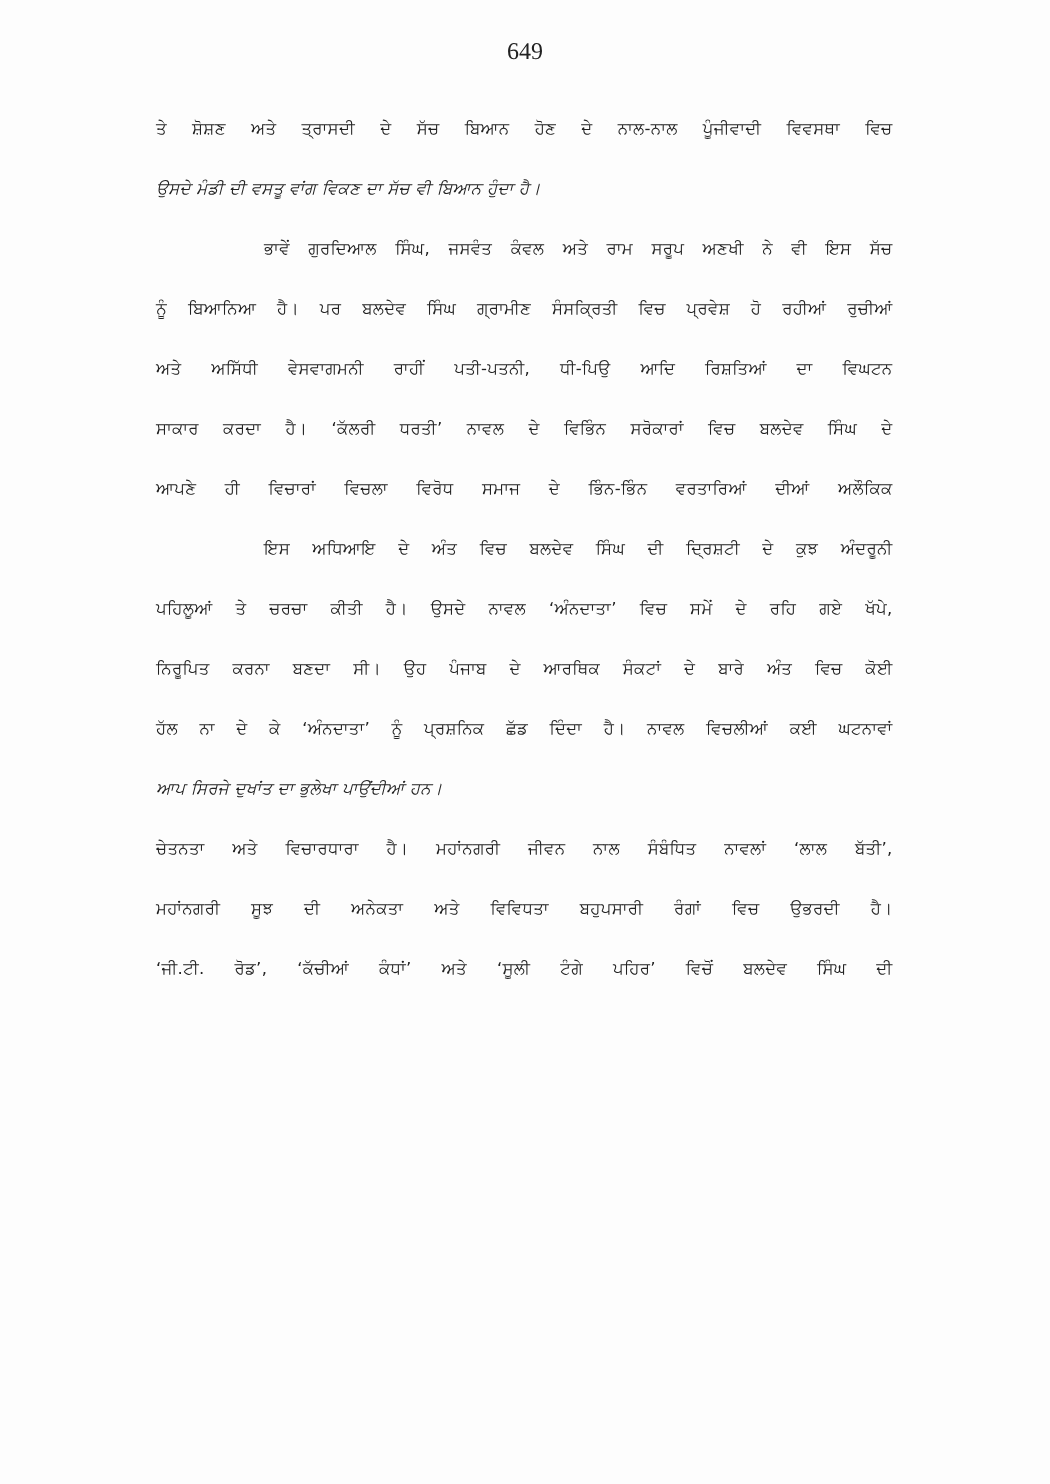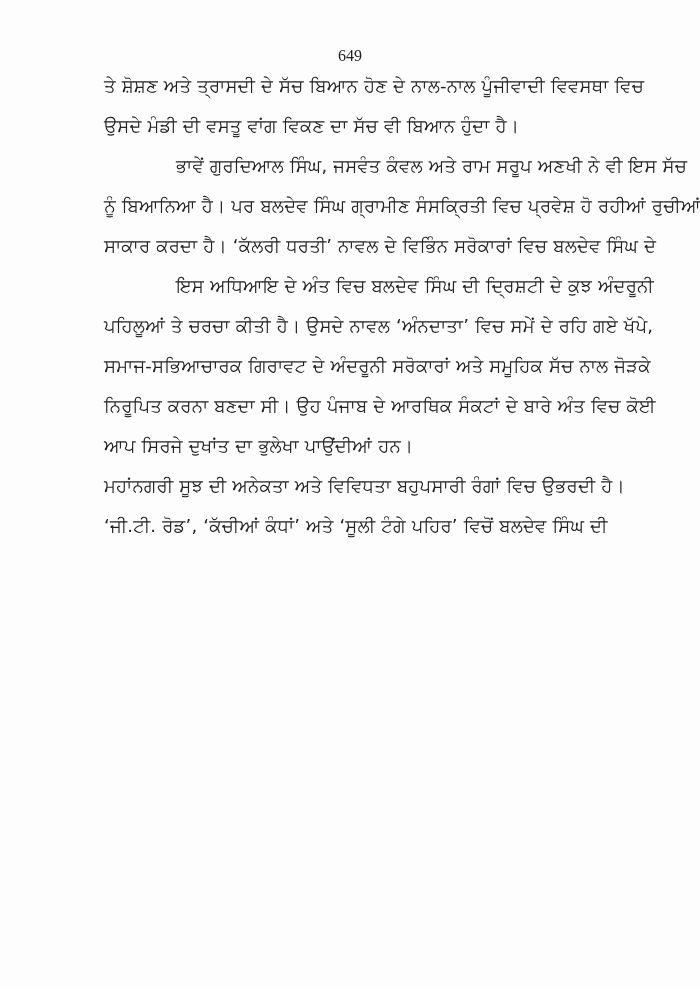--- a/index.html
+++ b/index.html
@@ -10,77 +10,81 @@
     body {
       width: 700px;
       height: 989px;
       position: relative;
       overflow: hidden;
       color: #222;
       font-family: "DejaVu Sans", sans-serif;
     }
     .page-number {
       position: absolute;
-      top: 47px;
+      top: 26px;
       left: 0;
       width: 700px;
       text-align: center;
       font-family: "Liberation Serif", "DejaVu Serif", serif;
       font-size: 16px;
       color: #222;
     }
     .text-block {
       position: absolute;
       top: 66px;
       left: 104px;
       width: 491px;
     }
     .line {
       height: 40px;
       line-height: 40px;
-      font-size: 18px;
+      font-size: 11px;
       white-space: nowrap;
       overflow: visible;
       letter-spacing: 0.2px;
     }
     .line.justify {
       text-align: justify;
       text-align-last: justify;
     }
     .line.indent {
       padding-left: 72px;
     }
     .line.last {
       text-align: left;
       text-align-last: left;
+      font-style: italic;
     }
   </style>
 </head>
 <body>
 
 <div class="page-number">649</div>
 
 <div class="text-block">
 
   <div>
     <div class="line justify">ਤੇ ਸ਼ੋਸ਼ਣ ਅਤੇ ਤ੍ਰਾਸਦੀ ਦੇ ਸੱਚ ਬਿਆਨ ਹੋਣ ਦੇ ਨਾਲ-ਨਾਲ ਪੂੰਜੀਵਾਦੀ ਵਿਵਸਥਾ ਵਿਚ</div>
     <div class="line last">ਉਸਦੇ ਮੰਡੀ ਦੀ ਵਸਤੂ ਵਾਂਗ ਵਿਕਣ ਦਾ ਸੱਚ ਵੀ ਬਿਆਨ ਹੁੰਦਾ ਹੈ।</div>
   </div>
 
   <div>
     <div class="line justify indent">ਭਾਵੇਂ ਗੁਰਦਿਆਲ ਸਿੰਘ, ਜਸਵੰਤ ਕੰਵਲ ਅਤੇ ਰਾਮ ਸਰੂਪ ਅਣਖੀ ਨੇ ਵੀ ਇਸ ਸੱਚ</div>
     <div class="line justify">ਨੂੰ ਬਿਆਨਿਆ ਹੈ। ਪਰ ਬਲਦੇਵ ਸਿੰਘ ਗ੍ਰਾਮੀਣ ਸੰਸਕ੍ਰਿਤੀ ਵਿਚ ਪ੍ਰਵੇਸ਼ ਹੋ ਰਹੀਆਂ ਰੁਚੀਆਂ</div>
+    <div class="line justify">ਅਤੇ ਅਸਿੱਧੀ ਵੇਸਵਾਗਮਨੀ ਰਾਹੀਂ ਪਤੀ-ਪਤਨੀ, ਧੀ-ਪਿਉ ਆਦਿ ਰਿਸ਼ਤਿਆਂ ਦਾ ਵਿਘਟਨ</div>
     <div class="line justify">ਸਾਕਾਰ ਕਰਦਾ ਹੈ। ‘ਕੱਲਰੀ ਧਰਤੀ’ ਨਾਵਲ ਦੇ ਵਿਭਿੰਨ ਸਰੋਕਾਰਾਂ ਵਿਚ ਬਲਦੇਵ ਸਿੰਘ ਦੇ</div>
+    <div class="line justify">ਆਪਣੇ ਹੀ ਵਿਚਾਰਾਂ ਵਿਚਲਾ ਵਿਰੋਧ ਸਮਾਜ ਦੇ ਭਿੰਨ-ਭਿੰਨ ਵਰਤਾਰਿਆਂ ਦੀਆਂ ਅਲੌਕਿਕ</div>
   </div>
 
   <div>
     <div class="line justify indent">ਇਸ ਅਧਿਆਇ ਦੇ ਅੰਤ ਵਿਚ ਬਲਦੇਵ ਸਿੰਘ ਦੀ ਦ੍ਰਿਸ਼ਟੀ ਦੇ ਕੁਝ ਅੰਦਰੂਨੀ</div>
     <div class="line justify">ਪਹਿਲੂਆਂ ਤੇ ਚਰਚਾ ਕੀਤੀ ਹੈ। ਉਸਦੇ ਨਾਵਲ ‘ਅੰਨਦਾਤਾ’ ਵਿਚ ਸਮੇਂ ਦੇ ਰਹਿ ਗਏ ਖੱਪੇ,</div>
-    <div class="line justify">ਸਮਾਜ-ਸਭਿਆਚਾਰਕ ਗਿਰਾਵਟ ਦੇ ਅੰਦਰੂਨੀ ਸਰੋਕਾਰਾਂ ਅਤੇ ਸਮੂਹਿਕ ਸੱਚ ਨਾਲ ਜੋੜਕੇ</div>
     <div class="line justify">ਨਿਰੂਪਿਤ ਕਰਨਾ ਬਣਦਾ ਸੀ। ਉਹ ਪੰਜਾਬ ਦੇ ਆਰਥਿਕ ਸੰਕਟਾਂ ਦੇ ਬਾਰੇ ਅੰਤ ਵਿਚ ਕੋਈ</div>
+    <div class="line justify">ਹੱਲ ਨਾ ਦੇ ਕੇ ‘ਅੰਨਦਾਤਾ’ ਨੂੰ ਪ੍ਰਸ਼ਨਿਕ ਛੱਡ ਦਿੰਦਾ ਹੈ। ਨਾਵਲ ਵਿਚਲੀਆਂ ਕਈ ਘਟਨਾਵਾਂ</div>
     <div class="line last">ਆਪ ਸਿਰਜੇ ਦੁਖਾਂਤ ਦਾ ਭੁਲੇਖਾ ਪਾਉਂਦੀਆਂ ਹਨ।</div>
   </div>
 
   <div>
+    <div class="line justify">ਚੇਤਨਤਾ ਅਤੇ ਵਿਚਾਰਧਾਰਾ ਹੈ। ਮਹਾਂਨਗਰੀ ਜੀਵਨ ਨਾਲ ਸੰਬੰਧਿਤ ਨਾਵਲਾਂ ‘ਲਾਲ ਬੱਤੀ’,</div>
     <div class="line justify">ਮਹਾਂਨਗਰੀ ਸੂਝ ਦੀ ਅਨੇਕਤਾ ਅਤੇ ਵਿਵਿਧਤਾ ਬਹੁਪਸਾਰੀ ਰੰਗਾਂ ਵਿਚ ਉਭਰਦੀ ਹੈ।</div>
     <div class="line justify">‘ਜੀ.ਟੀ. ਰੋਡ’, ‘ਕੱਚੀਆਂ ਕੰਧਾਂ’ ਅਤੇ ‘ਸੂਲੀ ਟੰਗੇ ਪਹਿਰ’ ਵਿਚੋਂ ਬਲਦੇਵ ਸਿੰਘ ਦੀ</div>
   </div>
 </div>
 
 </body></html>

